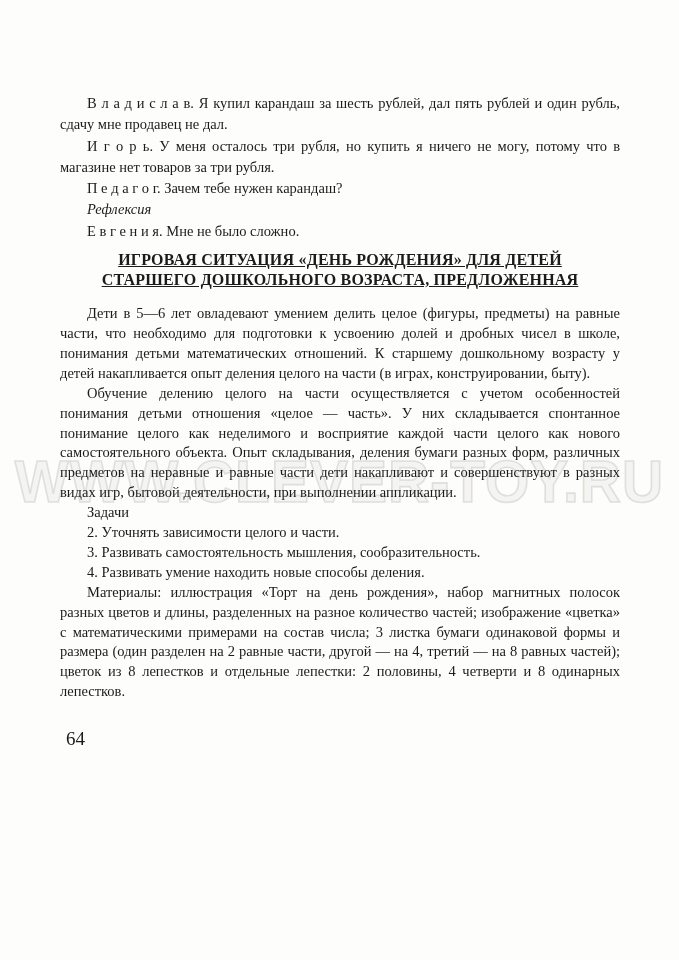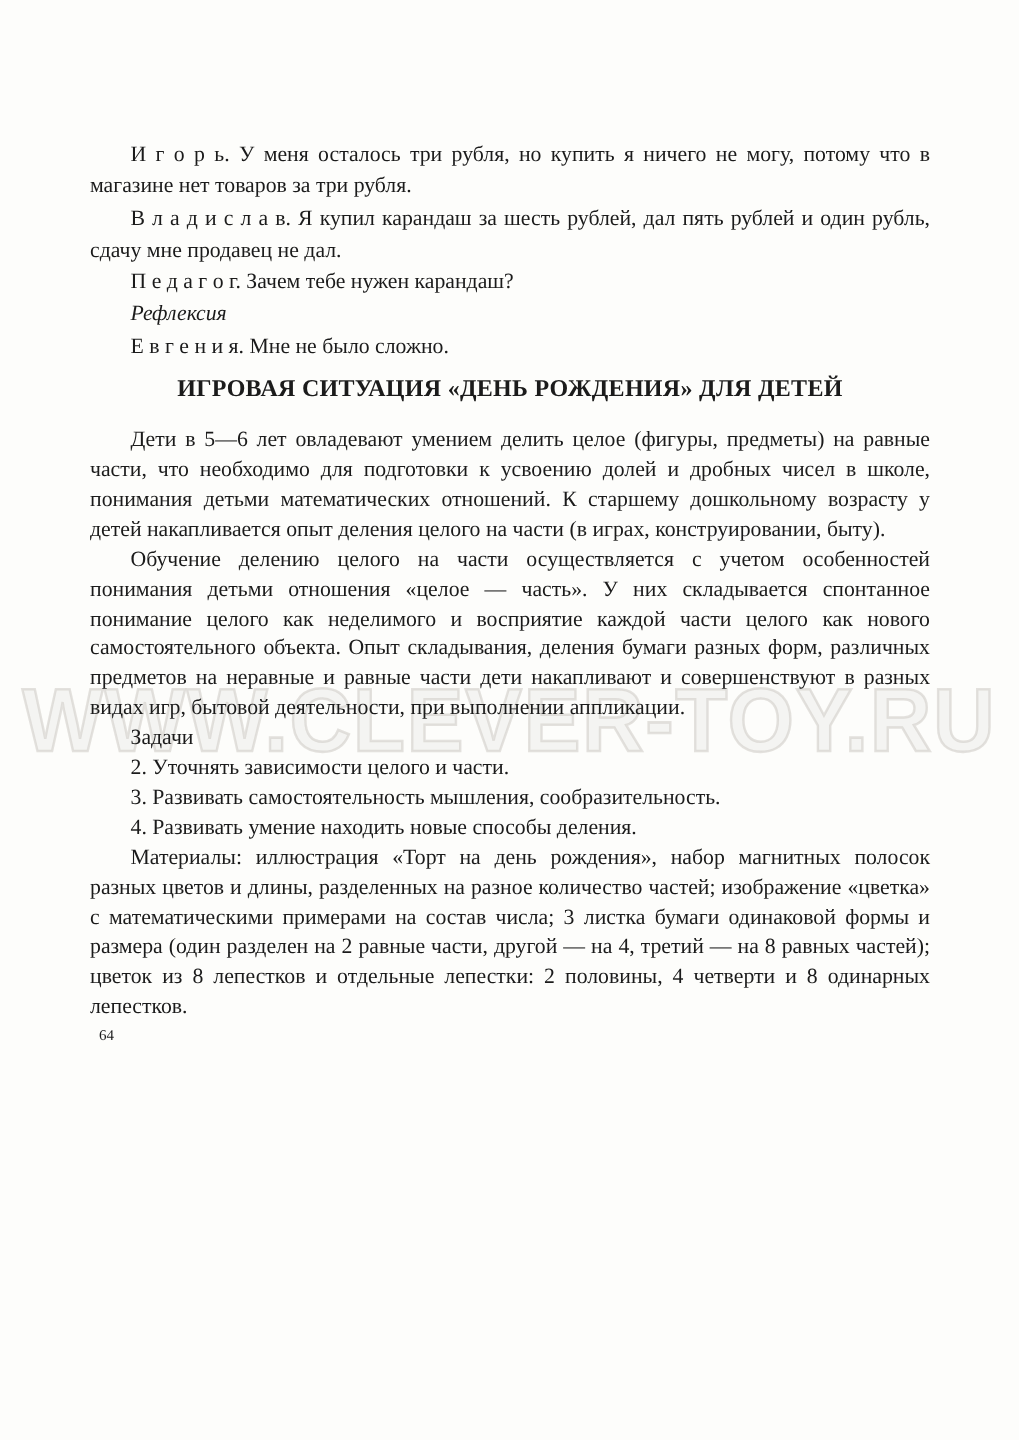--- a/index.html
+++ b/index.html
@@ -29,20 +29,21 @@
   .para.indent { text-indent: 27px; }
   .body-section .para { line-height: 19.9px; }
   .b { font-weight: normal; }
   .i { font-style: italic; }
   .heading {
     margin: 8px 0 14px 0;
     text-align: center;
     font-weight: bold;
     font-size: 16px;
     letter-spacing: 0.2px;
+    text-decoration: underline;
   }
   .heading-line { line-height: 20px; }
   .watermark {
     position: absolute;
     z-index: 1;
     top: 448px; left: 0;
     width: 100%;
     text-align: center;
     font-family: "Liberation Sans", "DejaVu Sans", sans-serif;
     font-weight: 700;
@@ -51,38 +52,39 @@
     white-space: nowrap;
     color: rgba(216, 214, 208, 0.22);
     -webkit-text-stroke: 1.6px rgba(205, 203, 196, 0.55);
     transform: scaleY(1.05);
     pointer-events: none;
     user-select: none;
   }
   .page-number {
     position: relative;
     z-index: 2;
-    margin: 0 0 0 66px;
-    font-size: 10px;
+    margin: 28px 0 0 66px;
+    font-size: 19px;
     line-height: 18px;
   }
 </style>
 </head>
 <body>
 
 <div class="page">
   <div class="watermark">WWW.CLEVER-TOY.RU</div>
   <main class="text-column">
+      <p class="para indent"><span>В л а д и с л а в. Я купил карандаш за шесть рублей, дал пять рублей и один рубль, сдачу мне продавец не дал.</span></p>
       <p class="para indent"><span>И г о р ь. У меня осталось три рубля, но купить я ничего не могу, потому что в магазине нет товаров за три рубля.</span></p>
-      <p class="para indent"><span>В л а д и с л а в. Я купил карандаш за шесть рублей, дал пять рублей и один рубль, сдачу мне продавец не дал.</span></p>
       <p class="para indent"><span>П е д а г о г. Зачем тебе нужен карандаш?</span></p>
       <p class="para indent"><span class="b i">Рефлексия</span></p>
       <p class="para indent"><span>Е в г е н и я. Мне не было сложно.</span></p>
       <div class="heading">
         <div class="heading-line">ИГРОВАЯ СИТУАЦИЯ «ДЕНЬ РОЖДЕНИЯ» ДЛЯ ДЕТЕЙ</div>
+        <div class="heading-line">СТАРШЕГО ДОШКОЛЬНОГО ВОЗРАСТА, ПРЕДЛОЖЕННАЯ</div>
       </div>
       <div class="body-section">
         <p class="para indent"><span>Дети в 5—6 лет овладевают умением делить целое (фигуры, предметы) на равные части, что необходимо для подготовки к усвоению долей и дробных чисел в школе, понимания детьми математических отношений. К старшему дошкольному возрасту у детей накапливается опыт деления целого на части (в играх, конструировании, быту).</span></p>
         <p class="para indent"><span>Обучение делению целого на части осуществляется с учетом особенностей понимания детьми отношения «целое — часть». У них складывается спонтанное понимание целого как неделимого и восприятие каждой части целого как нового самостоятельного объекта. Опыт складывания, деления бумаги разных форм, различных предметов на неравные и равные части дети накапливают и совершенствуют в разных видах игр, бытовой деятельности, при выполнении аппликации.</span></p>
         <p class="para indent"><span class="b">Задачи</span></p>
         <p class="para indent"><span>2.&nbsp;Уточнять зависимости целого и части.</span></p>
         <p class="para indent"><span>3.&nbsp;Развивать самостоятельность мышления, сообразительность.</span></p>
         <p class="para indent"><span>4.&nbsp;Развивать умение находить новые способы деления.</span></p>
         <p class="para indent"><span class="b">Материалы</span><span>: иллюстрация «Торт на день рождения», набор магнитных полосок разных цветов и длины, разделенных на разное количество частей; изображение «цветка» с математическими примерами на состав числа; 3 листка бумаги одинаковой формы и размера (один разделен на 2 равные части, другой — на 4, третий — на 8 равных частей); цветок из 8 лепестков и отдельные лепестки: 2 половины, 4 четверти и 8 одинарных лепестков.</span></p>
       </div>

